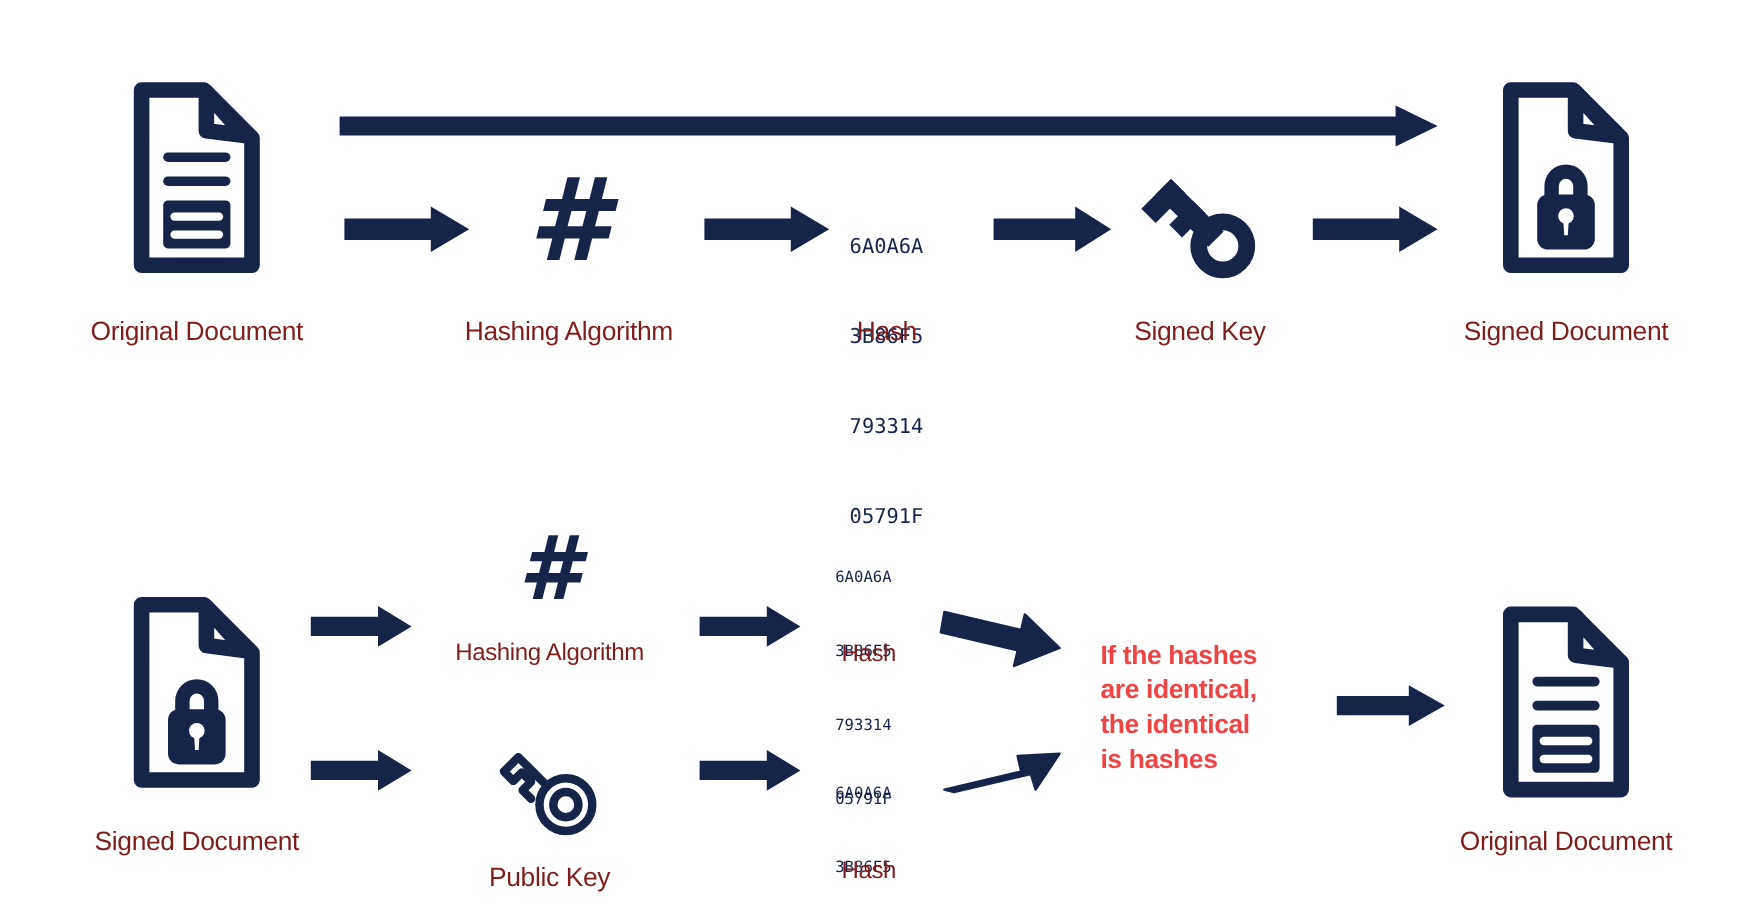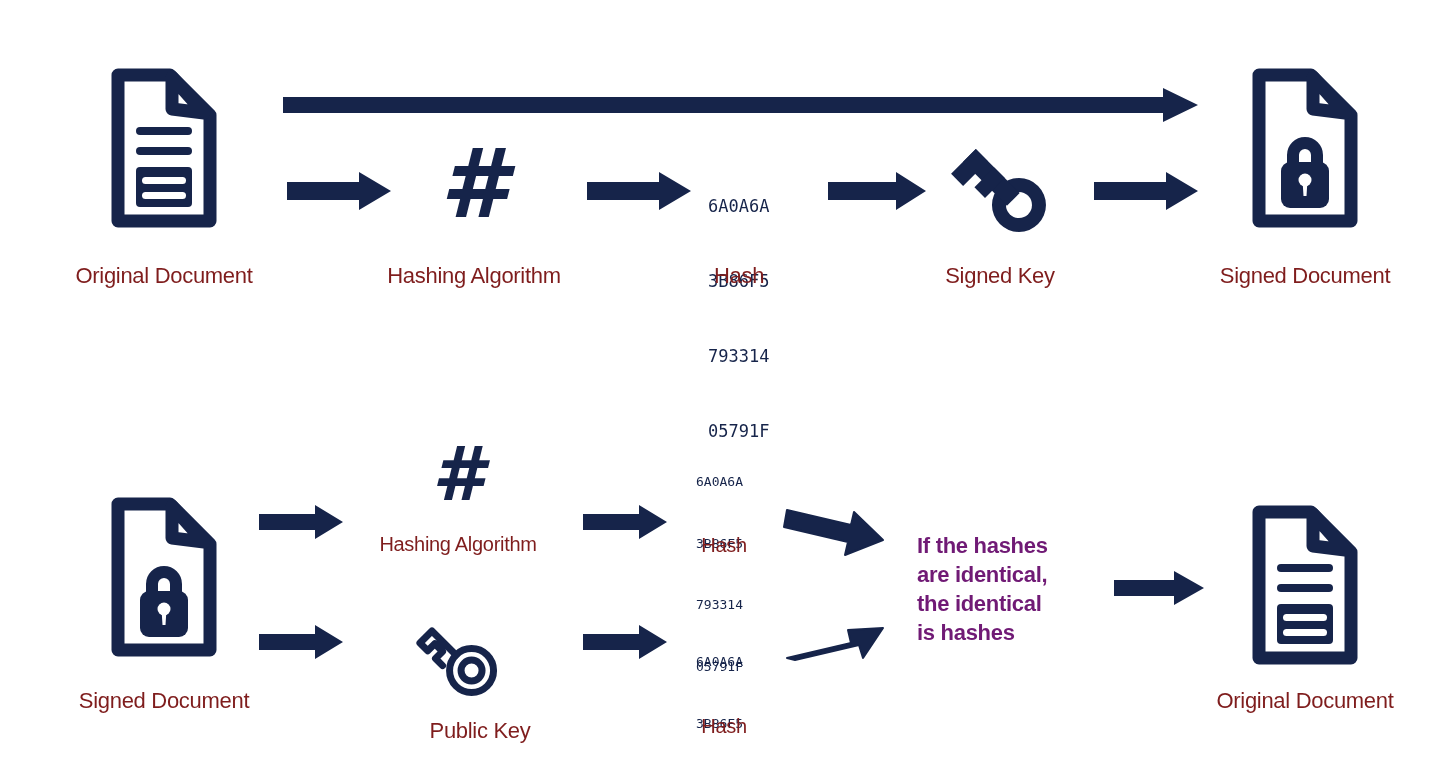--- a/index.html
+++ b/index.html
@@ -29,21 +29,21 @@
     font-size: 22px;
     letter-spacing: -0.3px;
     white-space: nowrap;
     text-align: center;
     transform: translateX(-50%);
   }
   .label.sm { font-size: 20px; }
 
   .multiline {
     position: absolute;
-    color: #701a75;
+    color: #ef4444;
     font-family: "Liberation Sans", sans-serif;
     font-weight: bold;
     font-size: 22px;
     line-height: 29px;
     letter-spacing: -0.3px;
     text-align: left;
     white-space: nowrap;
   }
   .multiline div { display: block; }
 
@@ -193,21 +193,21 @@
 
   <div class="node" style="left:406px; top:614px;">
     <svg width="100" height="82" viewBox="0 0 100 82">
       <g transform="rotate(45 50 41)">
         <circle cx="72" cy="41" r="22" fill="none" stroke="#16244a" stroke-width="7"></circle>
         <circle cx="72" cy="41" r="10.5" fill="none" stroke="#16244a" stroke-width="7"></circle>
         <path d="M50,41 L16,41 L16,58 L27,58 L27,48 L38,48 L38,58 L48,58" fill="none" stroke="#16244a" stroke-width="7" stroke-linejoin="round" stroke-linecap="round"></path>
       </g>
     </svg>
   </div>
-  <div class="label" style="left:480px; top:718px;">Public Key</div>
+  <div class="label" style="left:458px; top:718px;">Public Key</div>
 
   <div class="node" style="left:583px; top:625px;">
     <svg width="84" height="34" viewBox="0 0 84 34">
       <path d="M0,9 L56,9 L56,0 L84,17 L56,34 L56,25 L0,25 Z" fill="#16244a"></path>
     </svg>
   </div>
 
   <div class="hashblock small" style="left:696px; top:431px;">
     <div>6A0A6A</div>
     <div>3B86F5</div>

